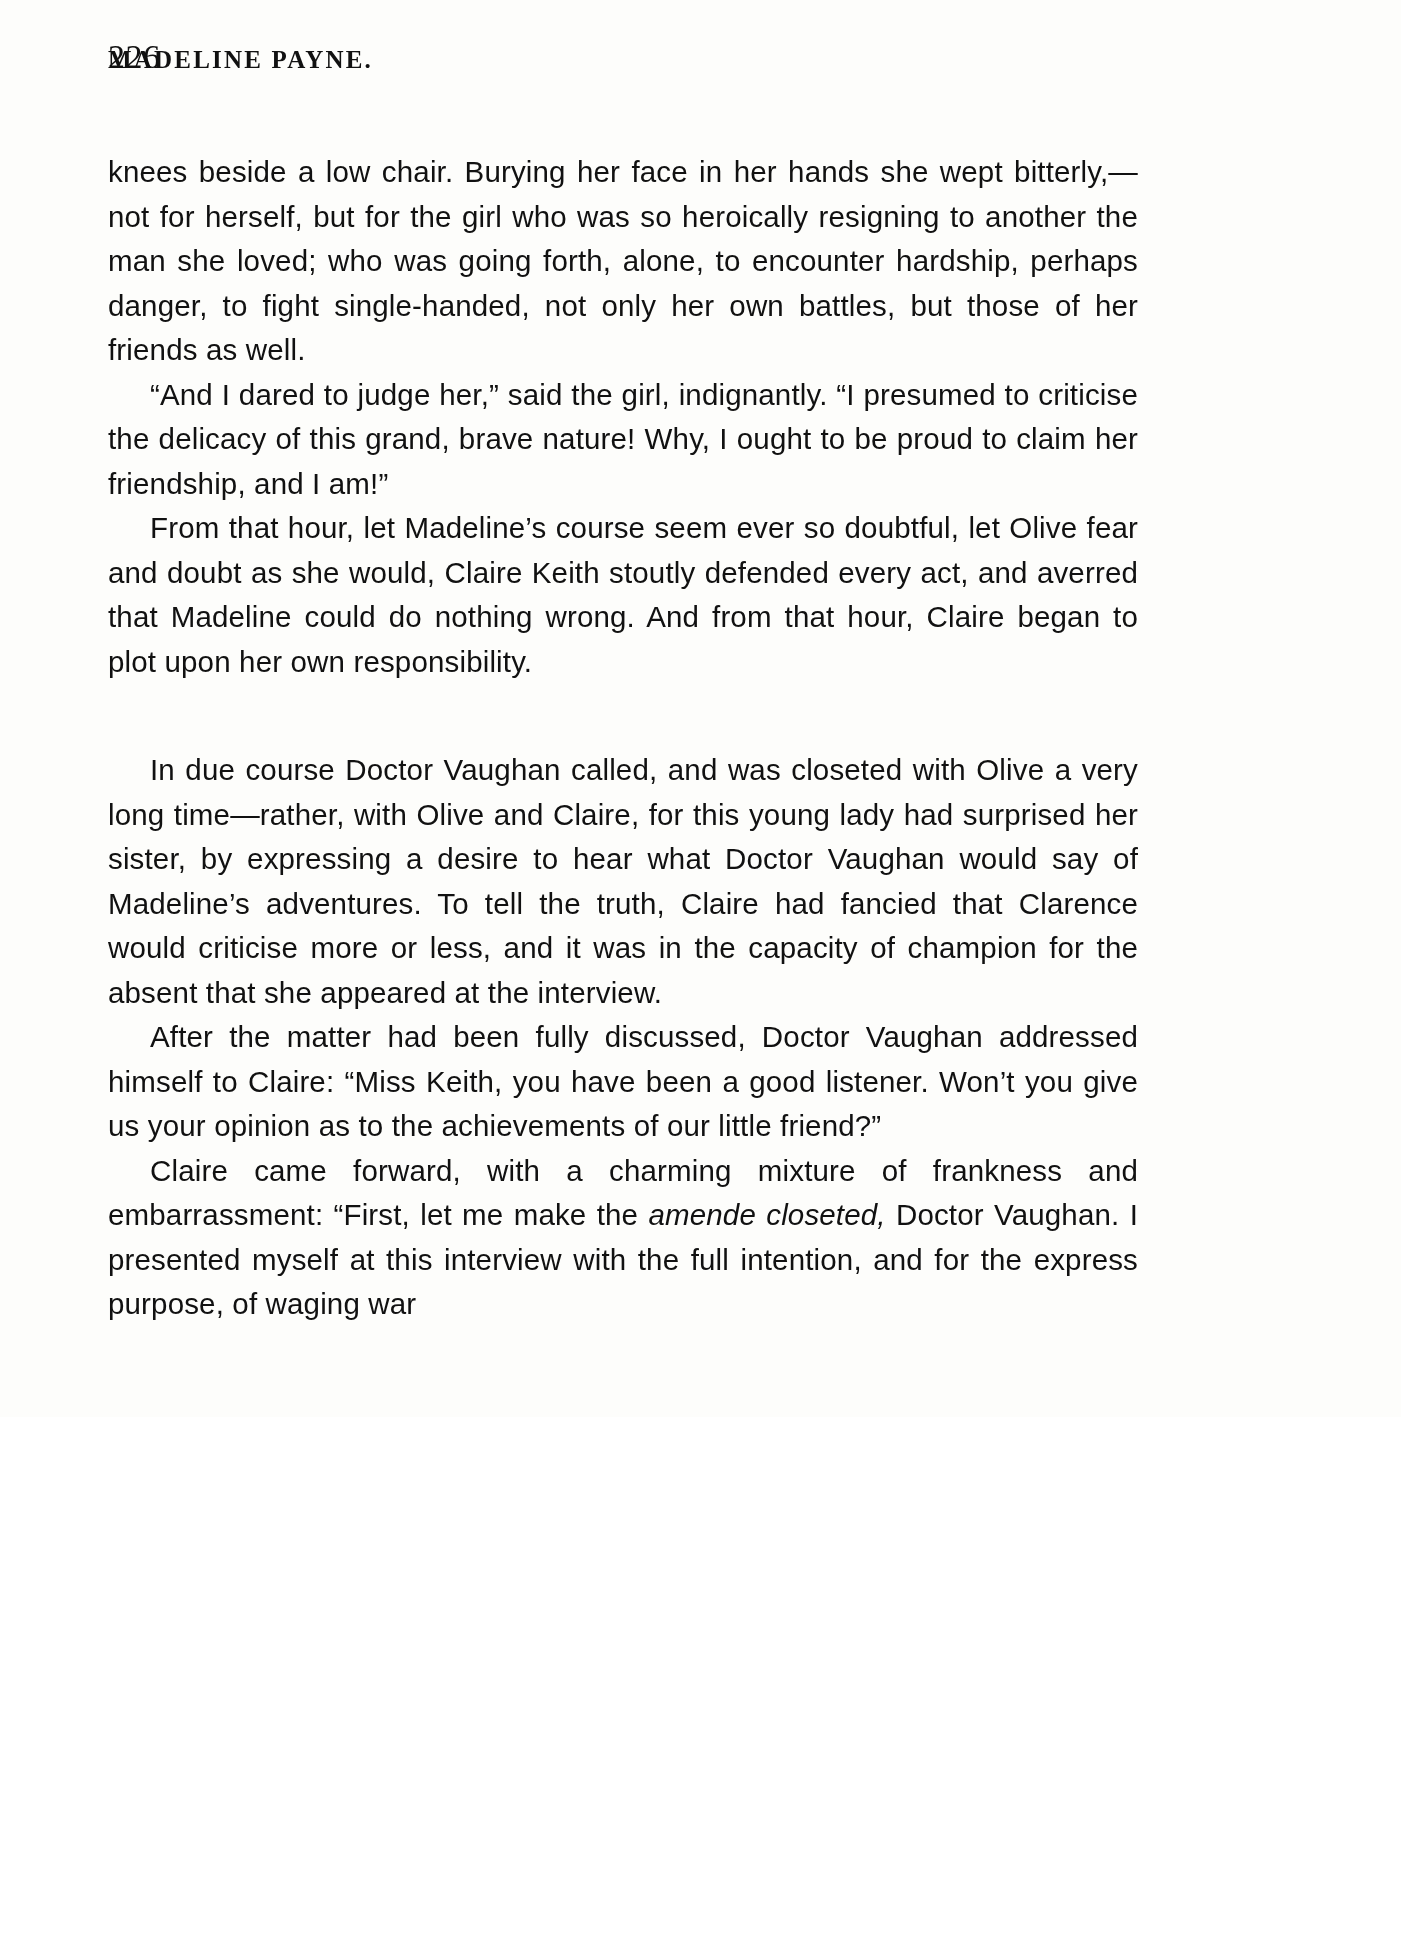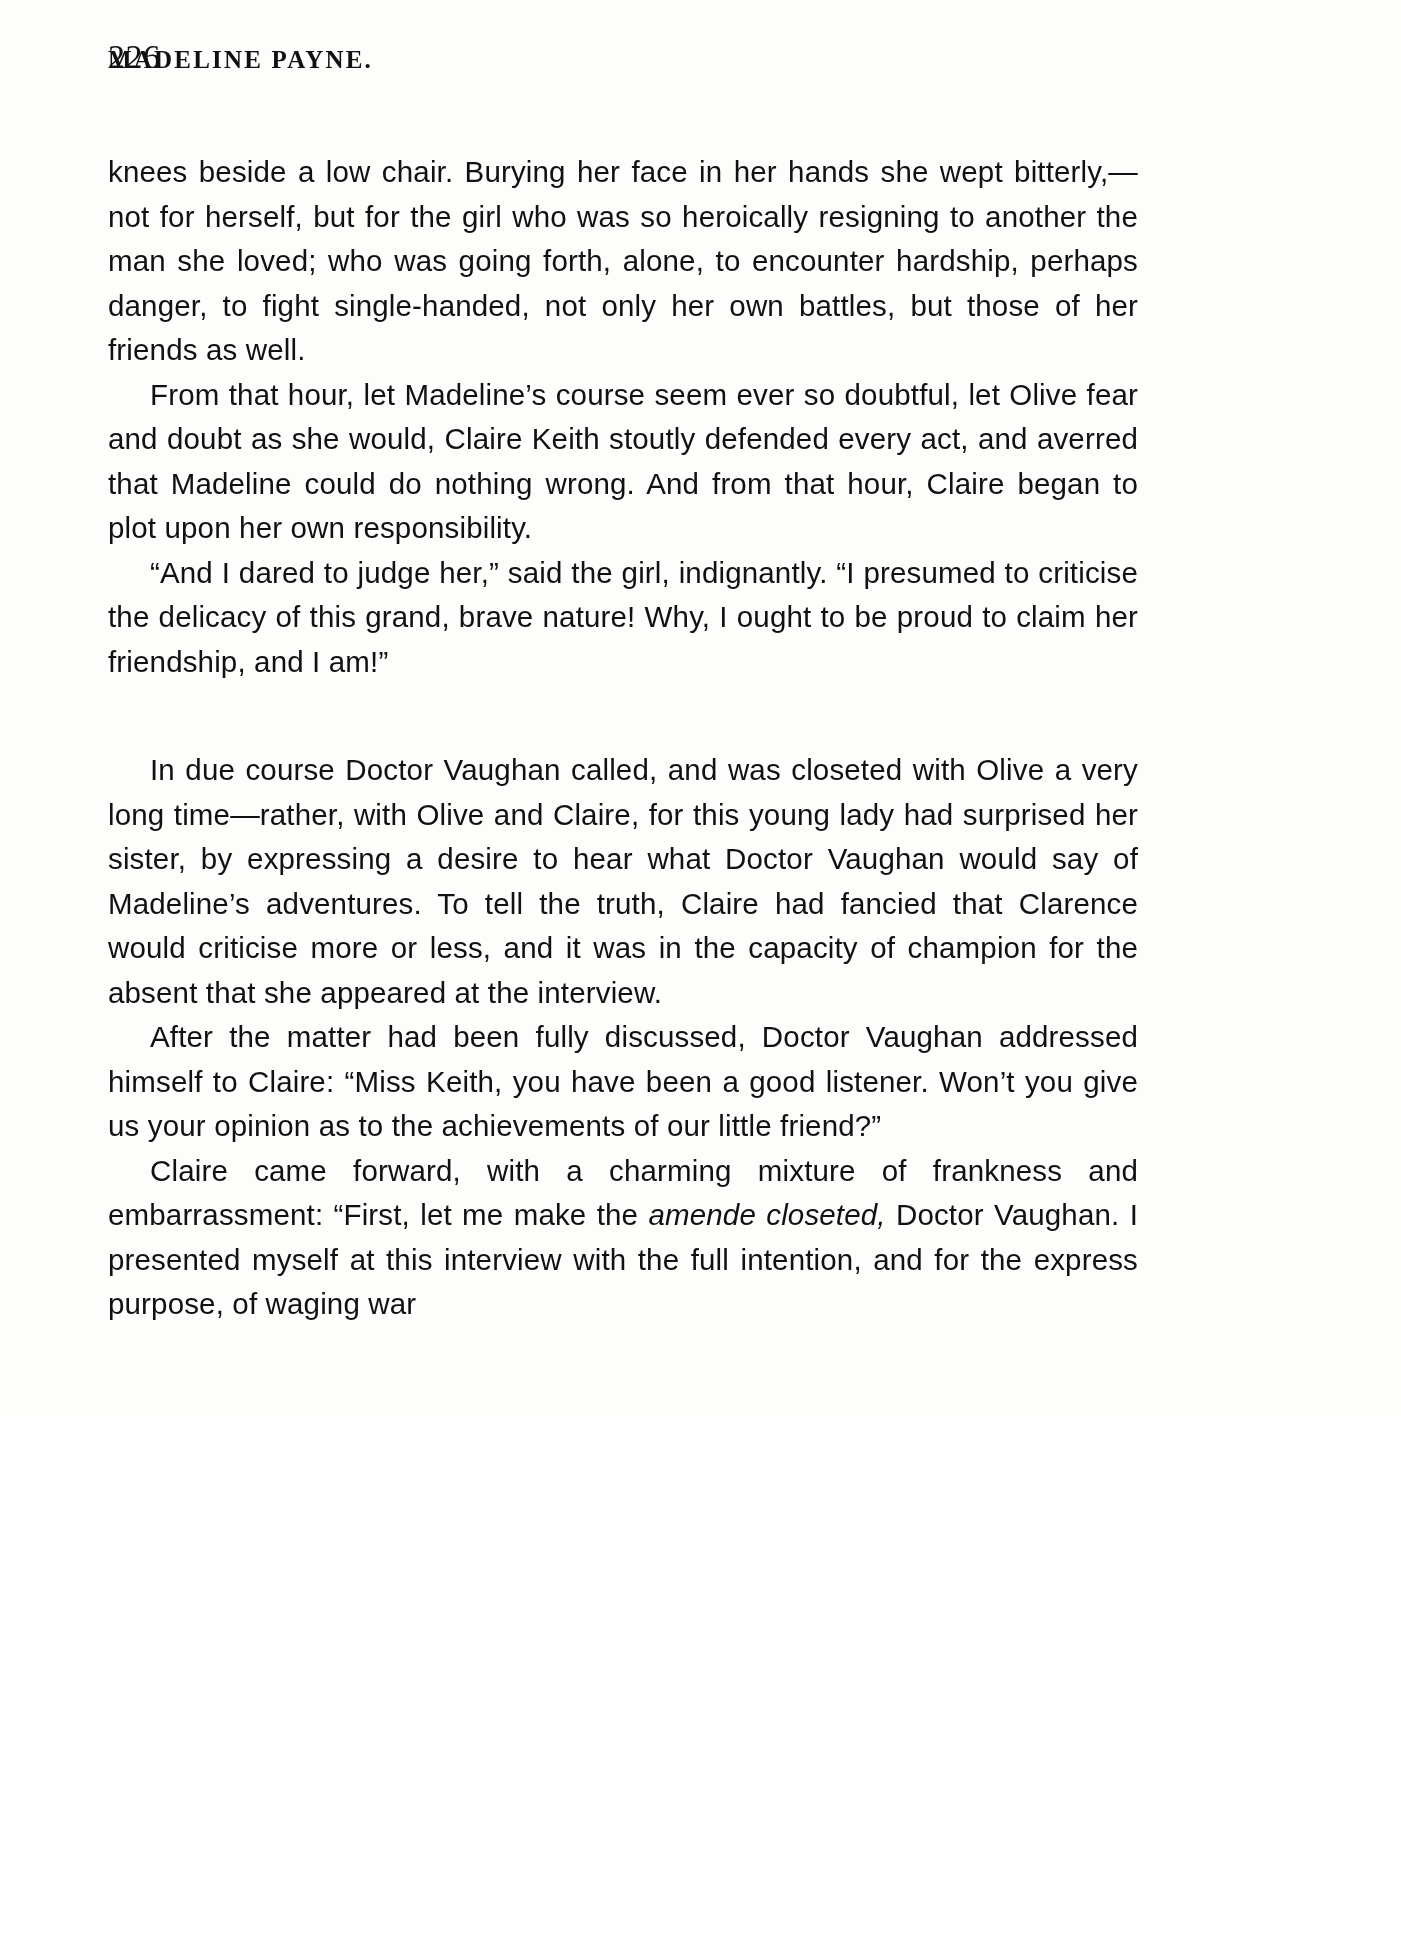--- a/index.html
+++ b/index.html
@@ -84,23 +84,23 @@
 
   <div class="header">
     <div class="folio">226</div>
     <div class="running-head">MADELINE PAYNE.</div>
   </div>
 
   <div class="body-col">
 
     <p class="para">knees beside a low chair.  Burying her face in her hands she wept bitterly,—not for herself, but for the girl who was so heroically resigning to another the man she loved; who was going forth, alone, to encounter hardship, perhaps danger, to fight single-handed, not only her own battles, but those of her friends as well.</p>
 
+    <p class="para indent">“And I dared to judge her,” said the girl, indignantly.  “I presumed to criticise the delicacy of this grand, brave nature! Why, I ought to be proud to claim her friendship, and I am!”</p>
+
     <p class="para indent">From that hour, let Madeline’s course seem ever so doubtful, let Olive fear and doubt as she would, Claire Keith stoutly defended every act, and averred that Madeline could do nothing wrong.  And from that hour, Claire began to plot upon her own responsibility.</p>
-
-    <p class="para indent">“And I dared to judge her,” said the girl, indignantly.  “I presumed to criticise the delicacy of this grand, brave nature! Why, I ought to be proud to claim her friendship, and I am!”</p>
 
     <p class="para indent gap">In due course Doctor Vaughan called, and was closeted with Olive a very long time—rather, with Olive and Claire, for this young lady had surprised her sister, by expressing a desire to hear what Doctor Vaughan would say of Madeline’s adventures.  To tell the truth, Claire had fancied that Clarence would criticise more or less, and it was in the capacity of champion for the absent that she appeared at the interview.</p>
 
     <p class="para indent">After the matter had been fully discussed, Doctor Vaughan addressed himself to Claire: “Miss Keith, you have been a good listener.  Won’t you give us your opinion as to the achievements of our little friend?”</p>
 
     <p class="para indent"><span>Claire came forward, with a charming mixture of frankness and embarrassment: “First, let me make the </span><span class="ital">amende closeted,</span><span> Doctor Vaughan.  I presented myself at this interview with the full intention, and for the express purpose, of waging war</span></p>
 
   </div>
 </div>
 

